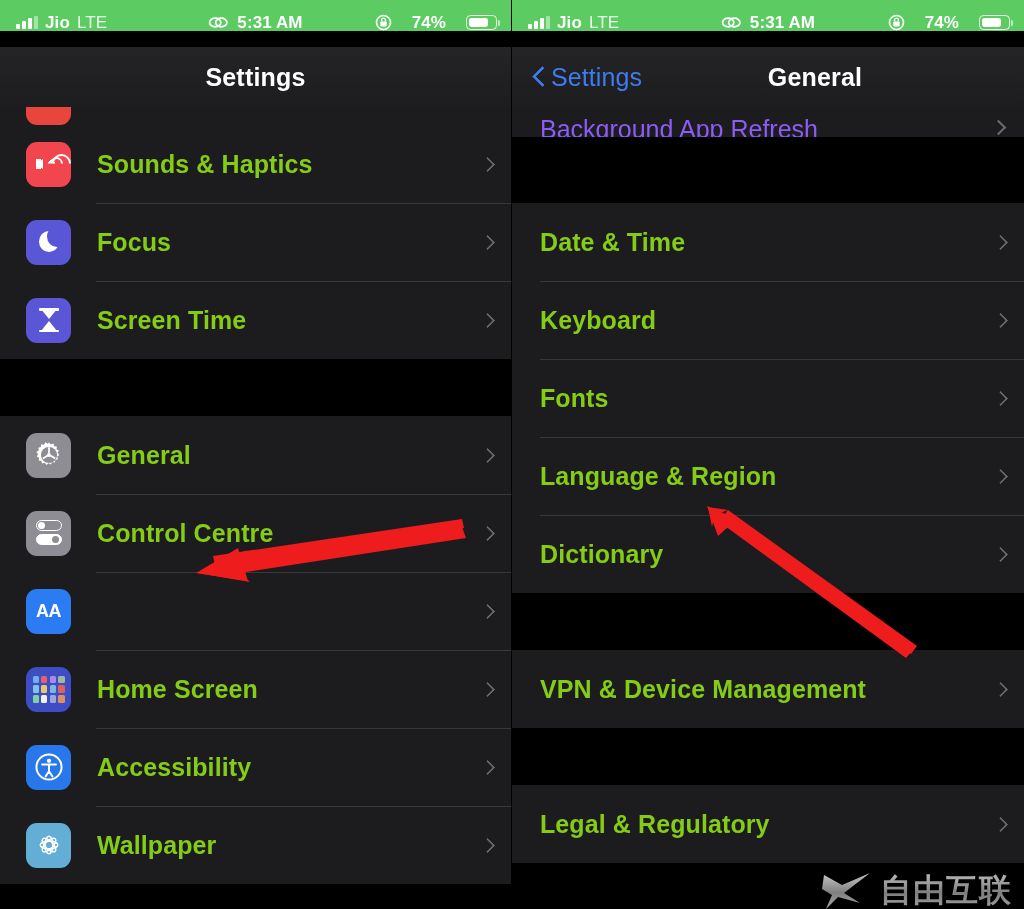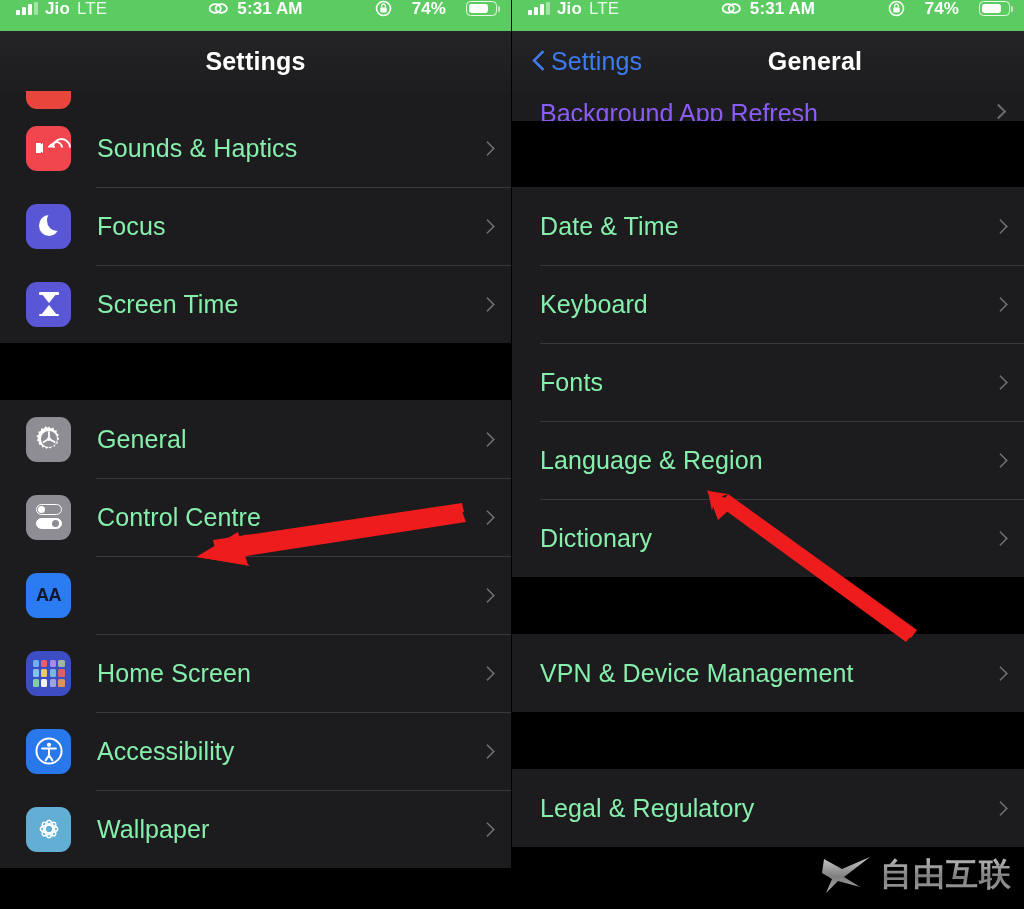--- a/index.html
+++ b/index.html
@@ -16,21 +16,21 @@
     position: relative;
     overflow: hidden;
   }
   .phone.left { border-right: 1px solid #000; }
 
   
   .statusbar {
     height: 31px;
     background: #5CCC62;
     display: flex;
-    align-items: flex-start;
+    align-items: flex-end;
     padding: 0 14px 0 16px;
     position: relative;
     flex: none;
   }
   .sb-left { display: flex; align-items: center; gap: 7px; }
   .sb-center {
     position: absolute; left: 0; right: 0;
     display: flex; align-items: center; justify-content: center; gap: 8px;
   }
   .sb-right {
@@ -61,20 +61,21 @@
     display: block; height: 100%; width: 74%;
     background: #fff; border-radius: 2.4px;
   }
 
   
   .navbar {
     height: 60px; position: relative;
     display: flex; align-items: center;
     background: linear-gradient(#242426, #1d1d1f);
     flex: none;
+    margin-top: 16px;
   }
   .nav-title {
     position: absolute; left: 0; right: 0; text-align: center;
     color: #fff; font-size: 25px; font-weight: 700; letter-spacing: .2px;
   }
   .nav-title.offset { transform: translateX(47px); }
   .nav-back {
     display: flex; align-items: center; gap: 6px;
     margin-left: 20px; position: relative; z-index: 2;
     color: #3E7BF0; cursor: pointer;
@@ -105,21 +106,21 @@
   }
   .right-pane .row { padding-left: 28px; }
   .right-pane .row + .row::before { left: 28px; }
   .row-icon {
     width: 45px; height: 45px; border-radius: 11px;
     flex: none; margin-right: 26px;
     display: flex; align-items: center; justify-content: center;
     position: relative; overflow: hidden;
   }
   .row-label {
-    color: #86efac; font-size: 25px; font-weight: 400; letter-spacing: .1px;
+    color: #84cc16; font-size: 25px; font-weight: 700; letter-spacing: .1px;
     white-space: nowrap;
   }
   .chev {
     margin-left: auto; width: 11px; height: 11px;
     border-right: 2.8px solid #6a6a6e; border-top: 2.8px solid #6a6a6e;
     transform: rotate(45deg); border-radius: 1px; flex: none;
   }
 
   
   .partial-row { height: 18px; overflow: hidden; position: relative; background:#1c1c1e; }
@@ -200,21 +201,21 @@
   .g-gear { width:30px; height:30px; }
   .g-toggles { width:28px; height:26px; display:flex; flex-direction:column; gap:3px; align-items:center; }
   .g-toggle {
     width:26px; height:11px; border-radius:6px; border:1.8px solid #fff;
     position:relative; background:transparent;
   }
   .g-toggle i { position:absolute; top:1px; width:7px; height:7px; border-radius:50%; background:#fff; }
   .g-toggle.on { background:#fff; }
   .g-toggle.on i { background:#8D8D93; right:1.5px; }
   .g-toggle.off i { left:1.5px; }
-  .g-aa { color:#0f172a; font-size:18px; font-weight:600; letter-spacing:-.5px; }
+  .g-aa { color:#ffffff; font-size:18px; font-weight:600; letter-spacing:-.5px; }
   .g-grid { width:32px; height:27px; display:grid; grid-template-columns:repeat(4,1fr); gap:2.5px; }
   .g-grid i { border-radius:1.5px; display:block; }
   .g-access { width:30px; height:30px; }
   .g-flower { width:30px; height:30px; }
 
   
   .watermark {
     position:absolute; right:12px; bottom:12px;
     display:flex; align-items:center; gap:6px; opacity:.82;
   }

